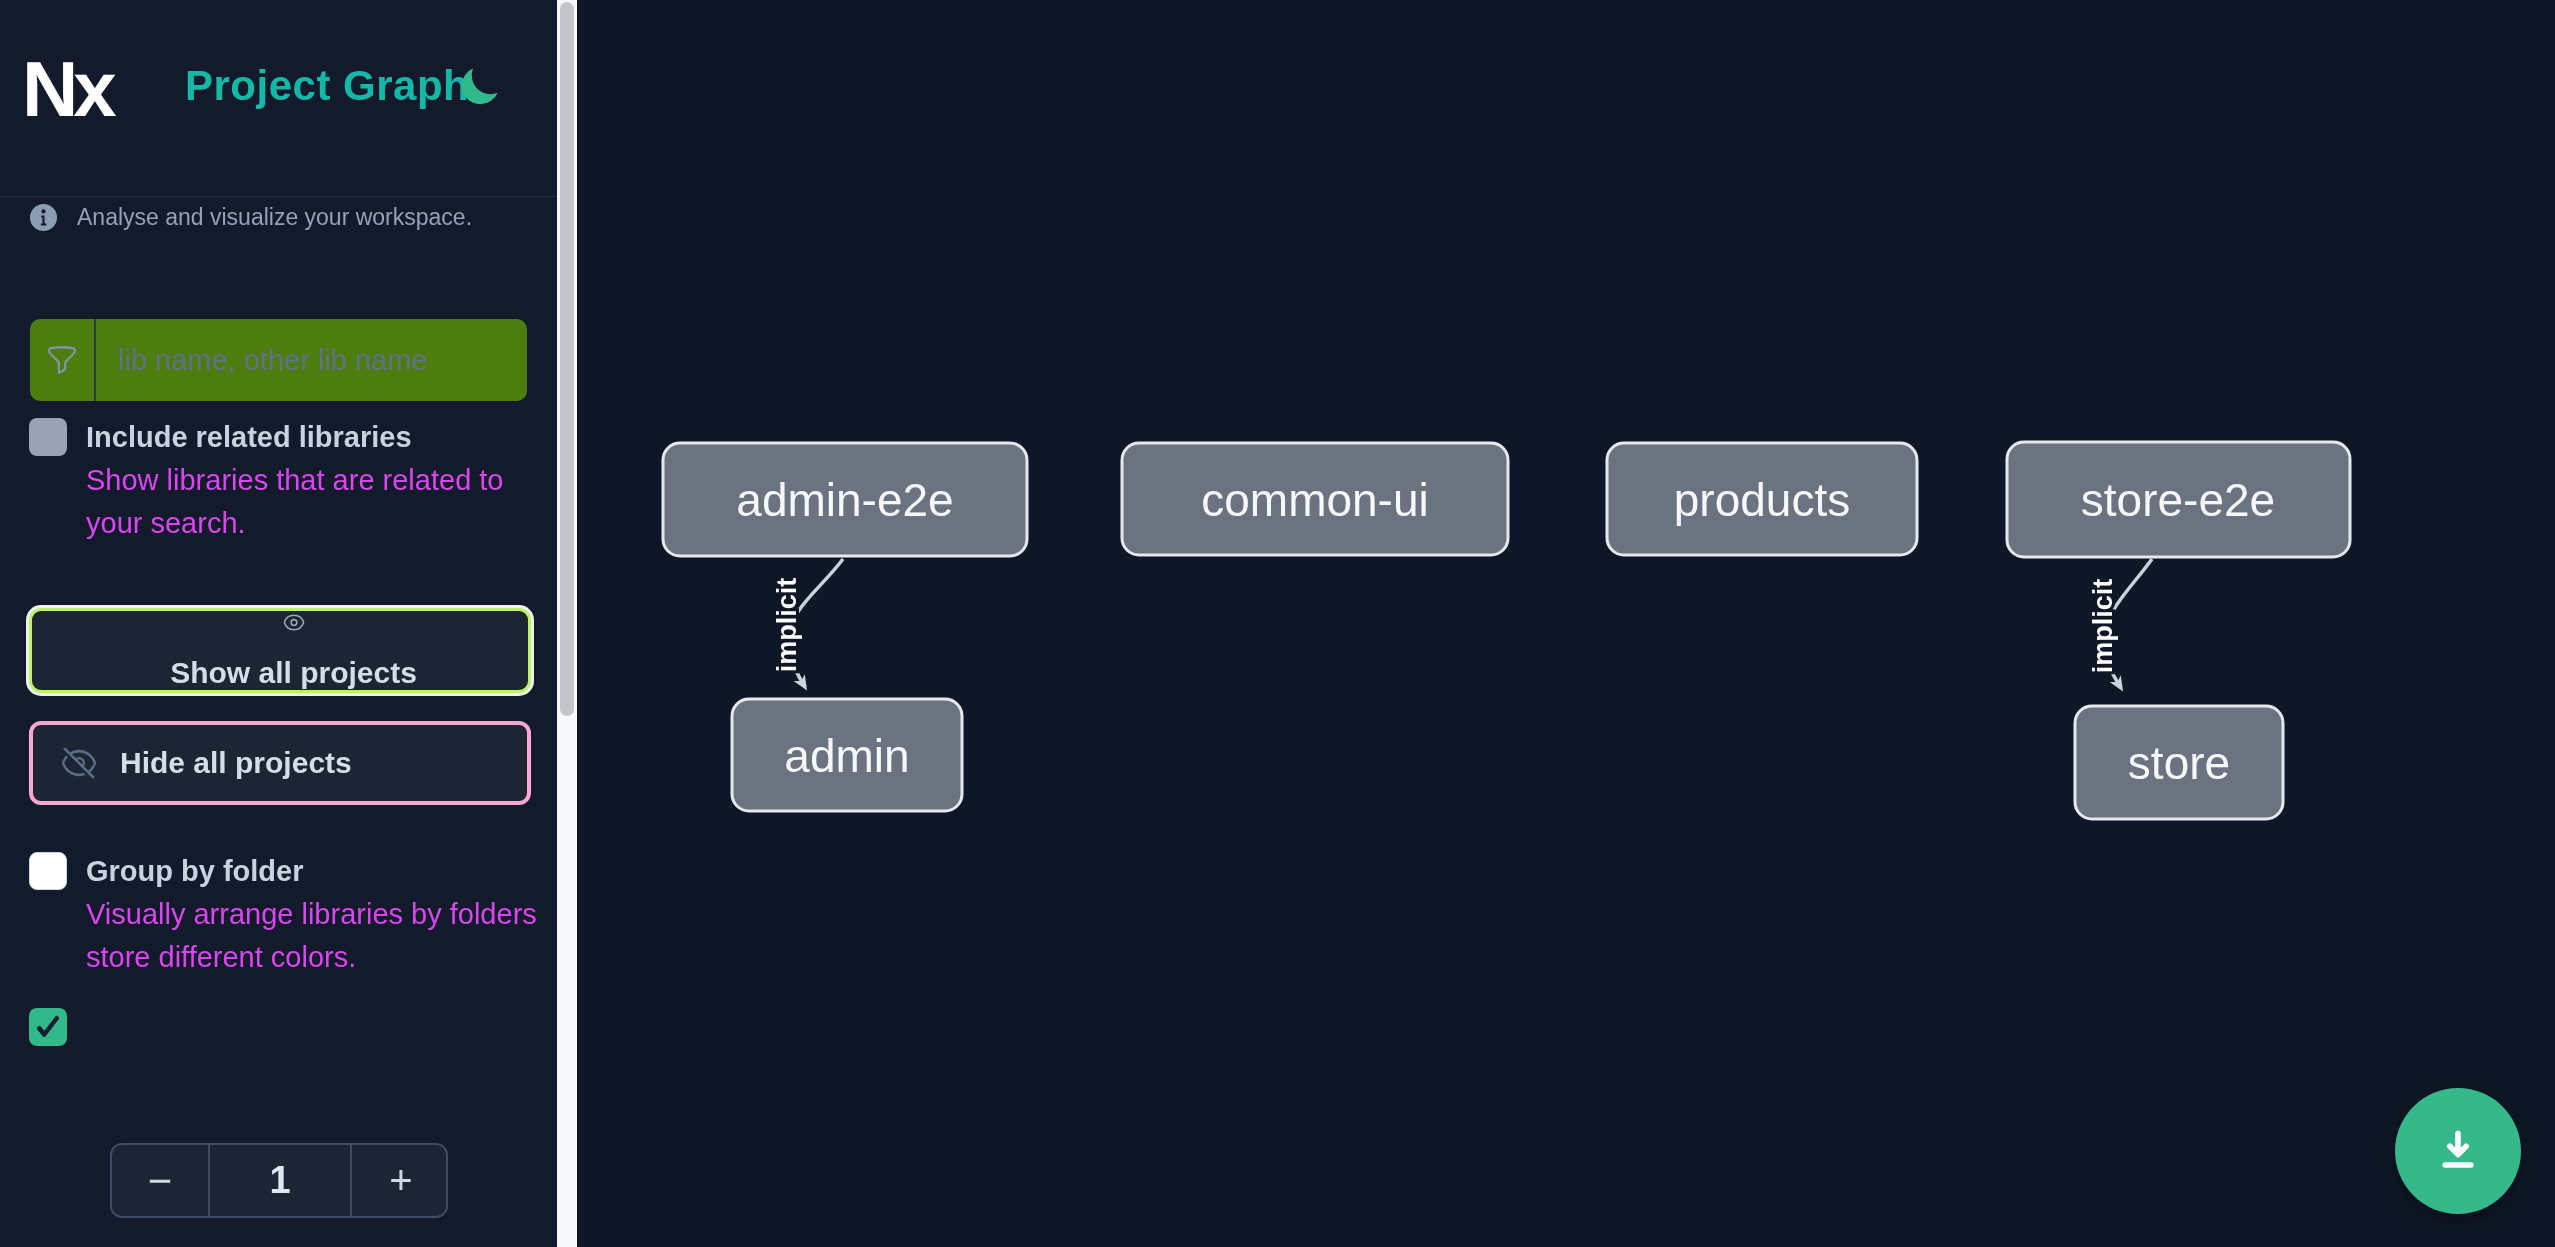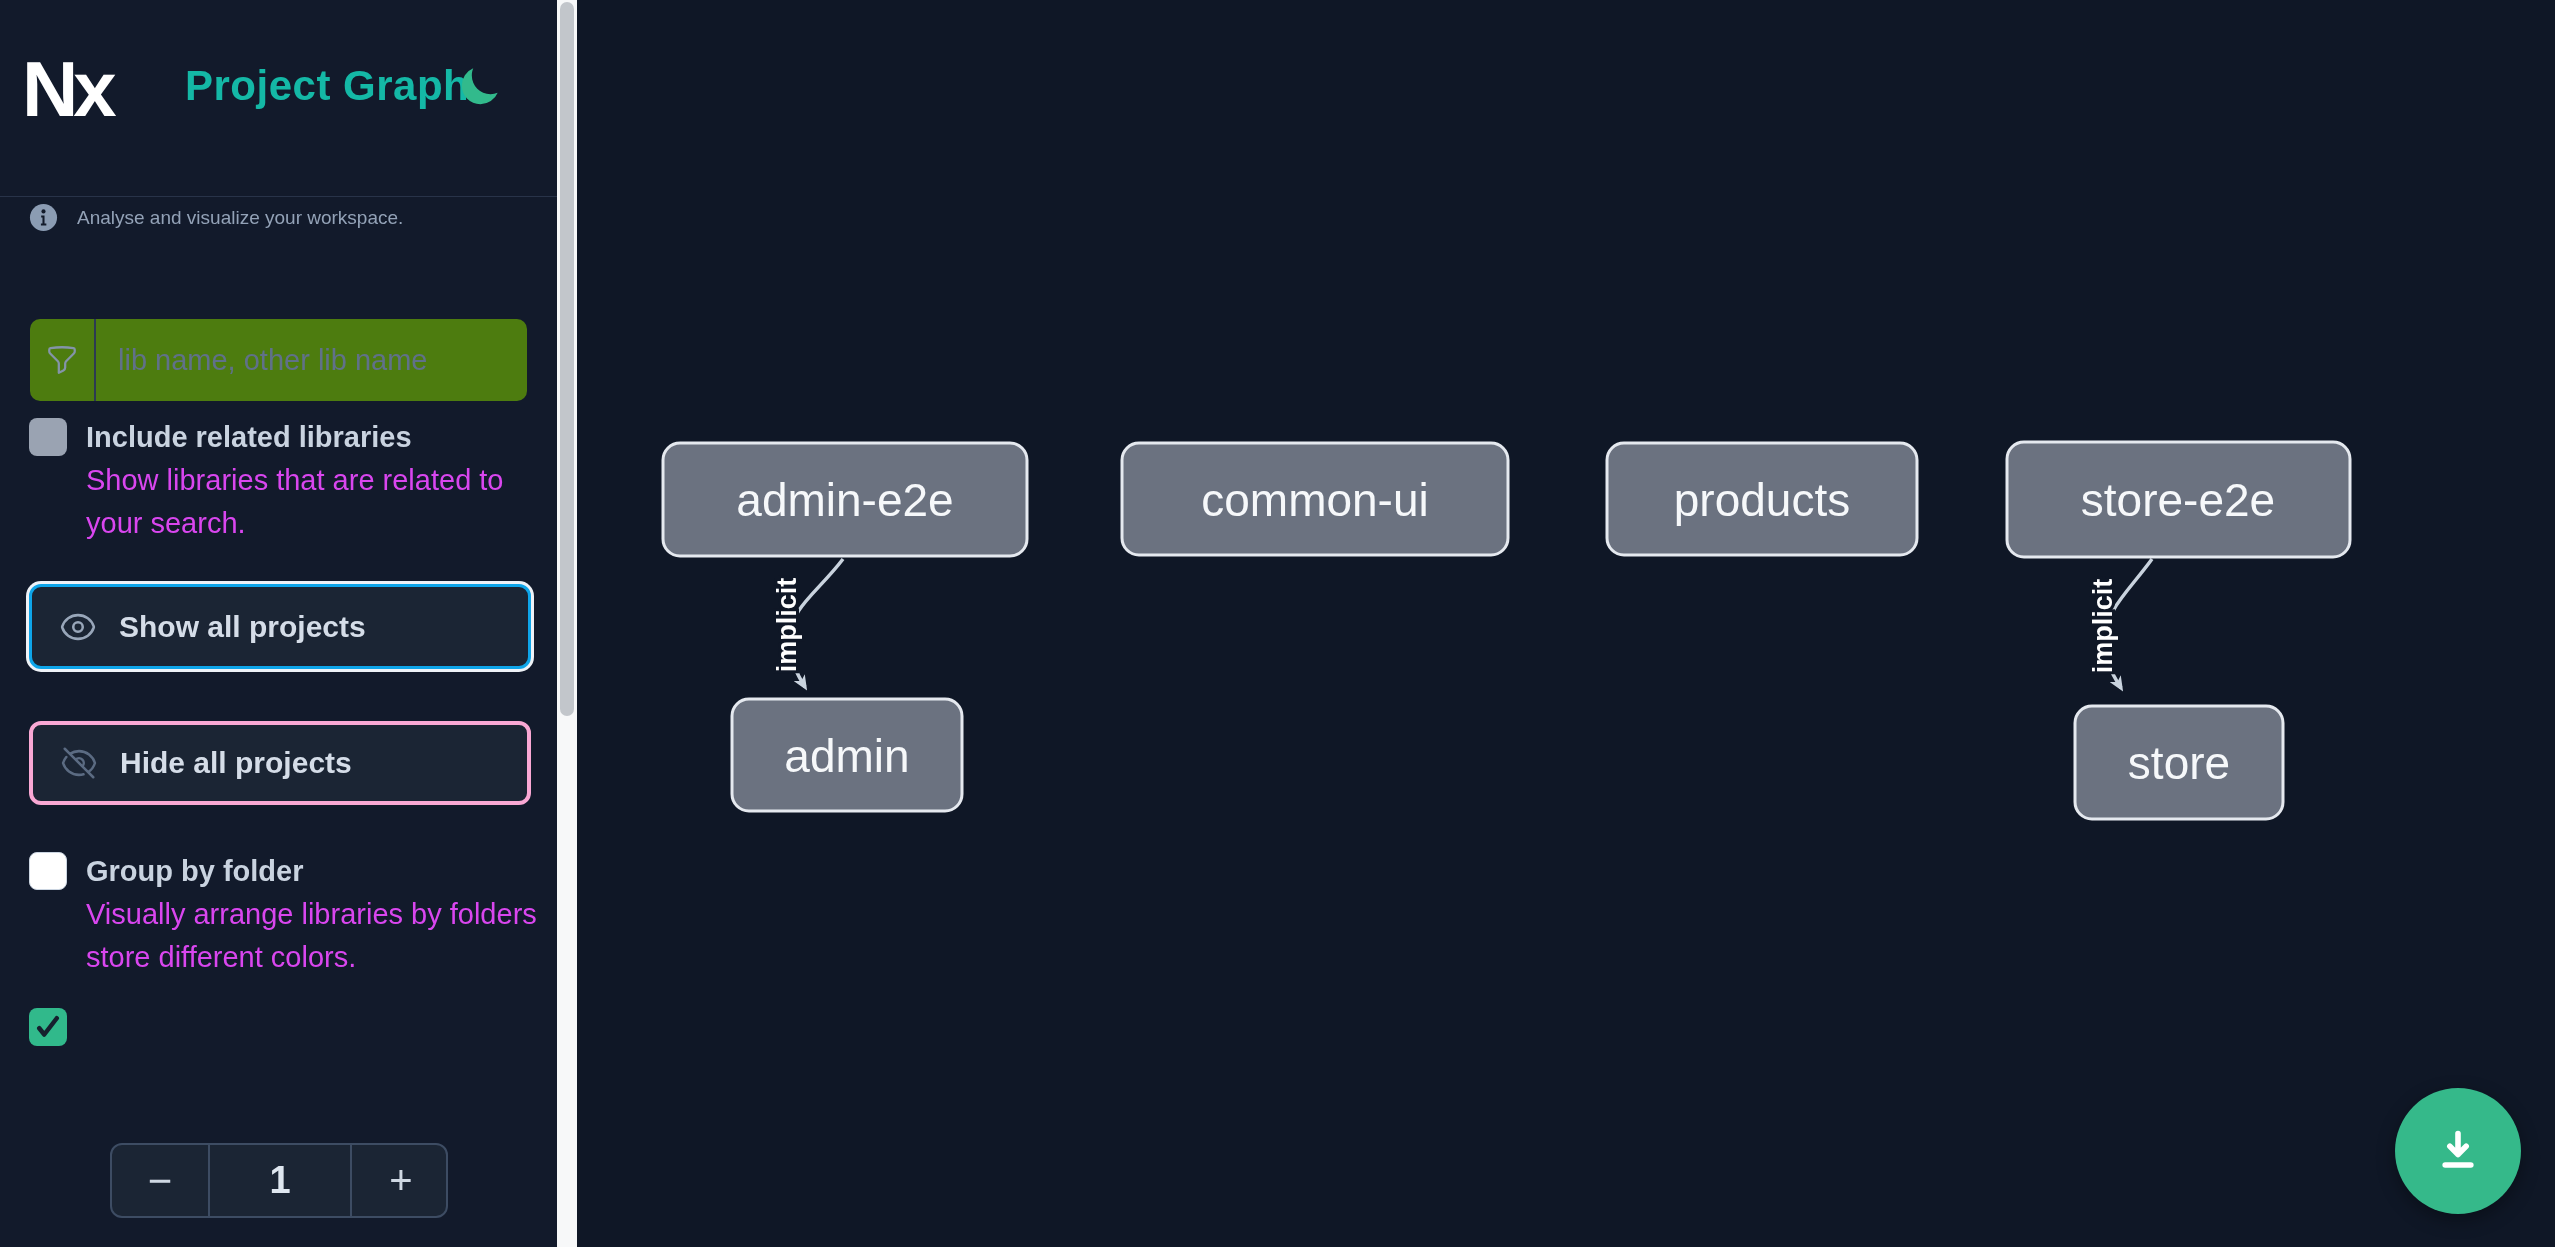--- a/index.html
+++ b/index.html
@@ -13,21 +13,21 @@
   .sb-header { position:absolute; left:0; top:0; width:557px; height:197px;
                border-bottom:1px solid #283349; }
   .nx-logo { position:absolute; left:26px; top:56px; width:100px; height:64px; }
   .app-title { position:absolute; left:185px; top:62px; font-size:42px; font-weight:600;
                color:#14b8a6; letter-spacing:0.5px; }
   .theme-toggle { position:absolute; left:456px; top:64px; width:46px; height:46px;
                   cursor:pointer; background:none; border:none; }
 
   .info-row { position:absolute; left:28px; top:202px; display:flex; align-items:center; gap:18px; }
   .info-row svg { flex:0 0 auto; }
-  .tagline { font-size:19px; color:#93a2b7; }
+  .tagline { font-size:23px; color:#93a2b7; }
 
   .searchbox { position:absolute; left:30px; top:319px; width:497px; height:82px;
                background:#4d7c0f; border-radius:10px; display:flex; align-items:stretch; }
   .search-iconcell { width:66px; display:flex; align-items:center; justify-content:center;
                      border-right:2px solid #2c3a52; }
   .searchbox input { flex:1; background:transparent; border:none; outline:none;
                      font-family:"Liberation Sans", sans-serif;
                      font-size:29px; color:#cbd5e1; padding:0 22px; }
   .searchbox input::placeholder { color:#607189; }
 
@@ -40,21 +40,21 @@
   .cb svg { width:30px; height:30px; }
   .opt-text { width:455px; }
   .opt-label { font-size:29px; font-weight:700; color:#c9d3e0; line-height:43px; }
   .opt-desc  { font-size:29px; font-weight:400; color:#d946ef; line-height:43px; }
 
   .sb-btn { position:absolute; left:29px; width:502px; height:85px; border-radius:12px;
             background:#1b2534; display:flex; align-items:center; gap:22px;
             padding:0 0 0 27px; cursor:pointer;
             font-family:"Liberation Sans", sans-serif; }
   .sb-btn .btn-label { font-size:30px; font-weight:600; color:#d5dde8; }
-  .btn-show { top:584px; border:3px solid #0ea5e9; box-shadow:0 0 0 3px #eef2f7; }
+  .btn-show { top:608px; border:3px solid #bef264; box-shadow:0 0 0 3px #eef2f7;flex-direction:column; }
   .btn-hide { top:721px; height:84px; border:4px solid #f9a8d4;align-items:center; }
 
   .row-include   { top:416px; }
   .row-group     { top:850px; }
   .row-proximity { top:1006px; }
 
   .stepper { position:absolute; left:110px; top:1143px; width:338px; height:75px;
              border:2px solid #3d4c63; border-radius:12px; background:#1b2534;
              display:grid; grid-template-columns:98px 140px 100px; }
   .stepper > div { display:flex; align-items:center; justify-content:center; }

